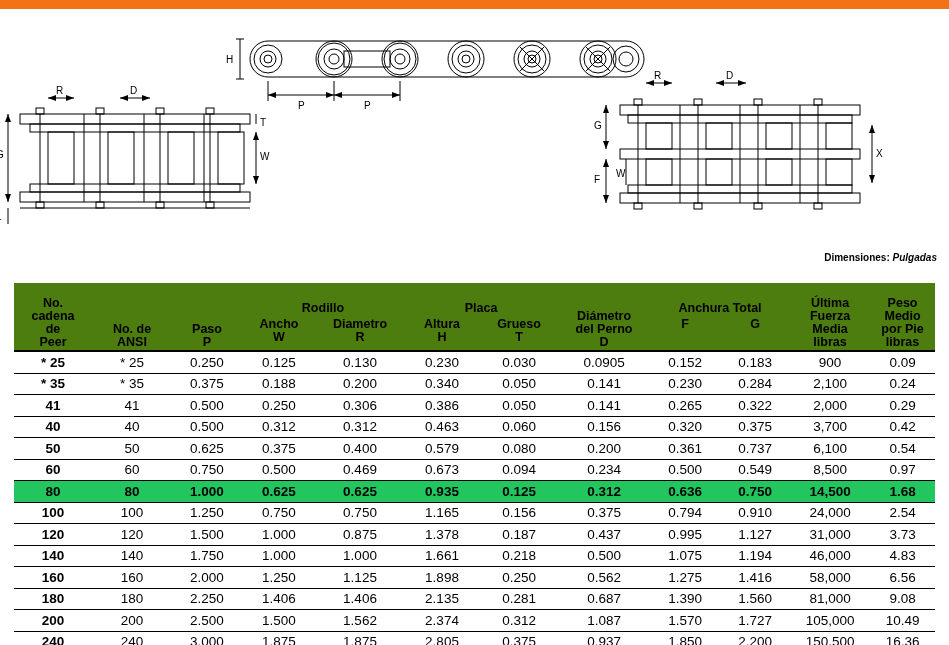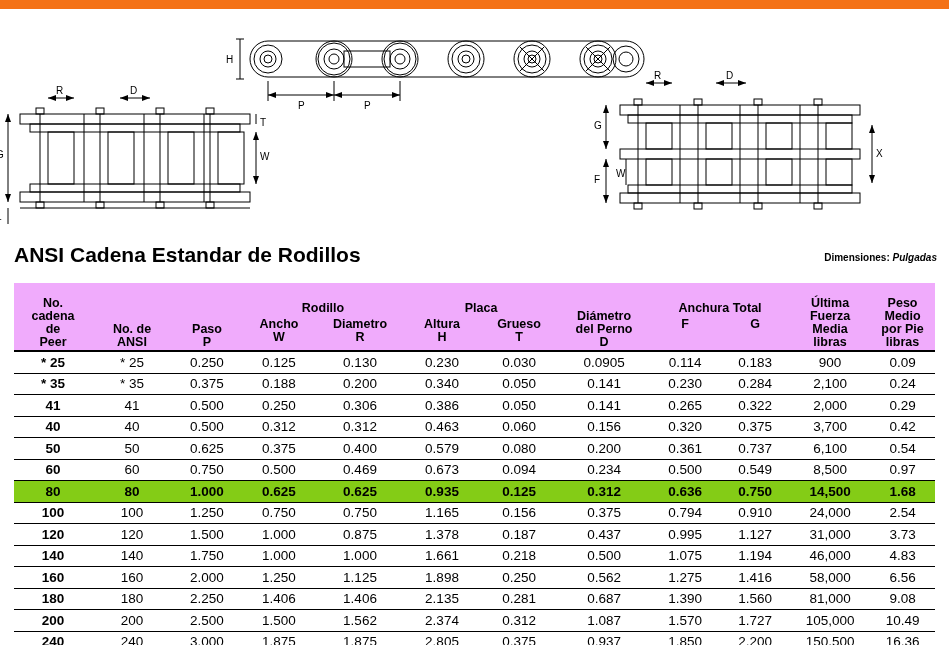--- a/index.html
+++ b/index.html
@@ -79,40 +79,40 @@
     table-layout: fixed;
     font-size: 13.5px;
   }
   table.chain th, table.chain td {
     padding: 0;
     margin: 0;
     text-align: center;
     vertical-align: middle;
   }
   thead.head-group th {
-    background: #f0abfc;
+    background: #4d7c0f;
     color: #000;
     font-weight: bold;
     font-size: 12.5px;
     line-height: 13px;
     border: 0;
     padding: 2px 1px;
   }
   thead.head-group tr.row-top th { height: 30px; vertical-align: bottom; padding-bottom: 1px;}
   thead.head-group tr.row-bot th { height: 30px; vertical-align: top; }
   tbody tr td {
     height: 20.5px;
     border-top: 1px solid #000;
     font-size: 13.5px;
   }
   tbody tr:first-child td {
     border-top: 2px solid #000;
   }
   tbody tr.highlight td {
-    background: #84cc16;
+    background: #22c55e;
     font-weight: bold;
     border-top: 1px solid #000;
     border-bottom: 1px solid #000;
   }
   td.col-no {
     font-weight: bold;
     text-align: center;
   }
   .footnote {
     position: absolute;
@@ -304,21 +304,20 @@
           <line x1="252" y1="20" x2="252" y2="78"></line>
           <polygon points="252,20 249,28 255,28" fill="#000" stroke="none"></polygon>
           <polygon points="252,78 249,70 255,70" fill="#000" stroke="none"></polygon>
           <text x="256" y="52" font-size="10" font-family="Liberation Sans, sans-serif" fill="#000" stroke="none">X</text>
         </g>
       </g>
     </svg>
   </div>
 
   <div class="heading-row">
-    <div class="doc-title">ANSI Cadena Estandar de Rodillos</div>
     <div class="dim-note">
       <span>Dimensiones:</span>
       <span class="units">Pulgadas</span>
     </div>
   </div>
 
   <div class="table-wrap">
     <table class="chain">
       <colgroup>
         <col style="width:78px">
@@ -399,21 +398,21 @@
       <tbody id="table-body">
           <tr>
             <td class="col-no">* 25</td>
             <td>* 25</td>
             <td>0.250</td>
             <td>0.125</td>
             <td>0.130</td>
             <td>0.230</td>
             <td>0.030</td>
             <td>0.0905</td>
-            <td>0.114</td>
+            <td>0.152</td>
             <td>0.183</td>
             <td>900</td>
             <td>0.09</td>
           </tr>
           <tr>
             <td class="col-no">* 35</td>
             <td>* 35</td>
             <td>0.375</td>
             <td>0.188</td>
             <td>0.200</td>

